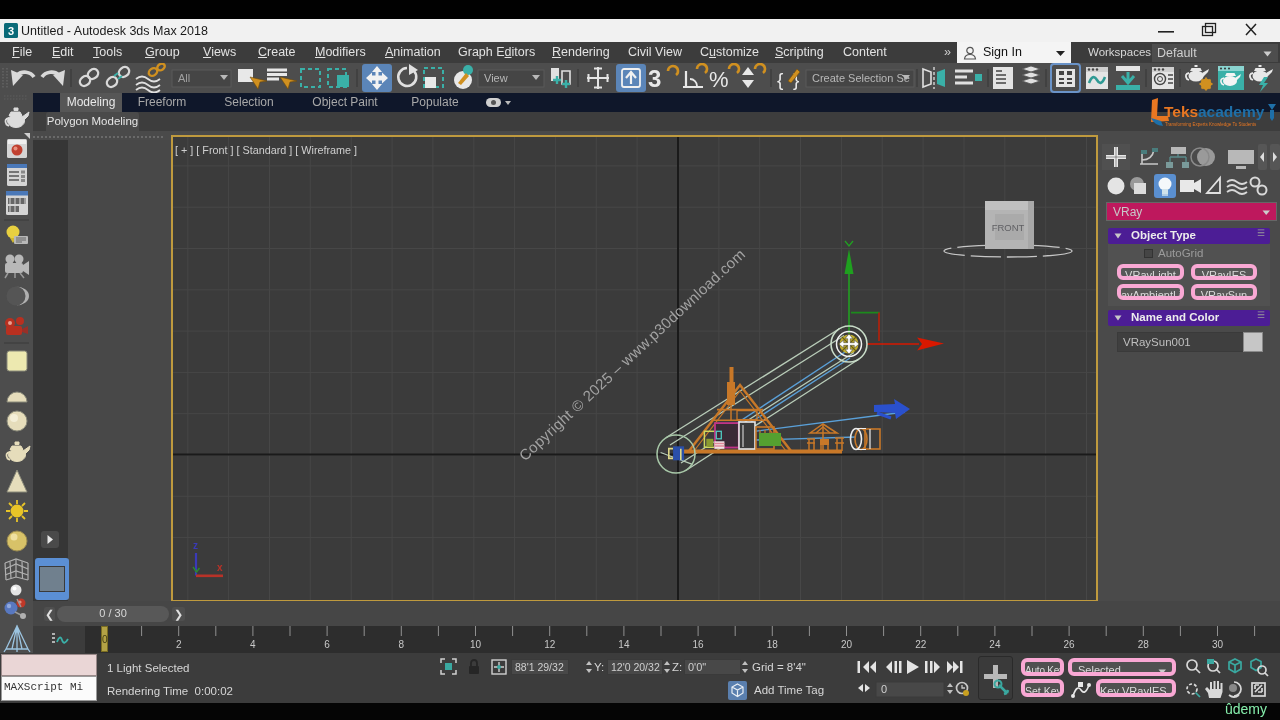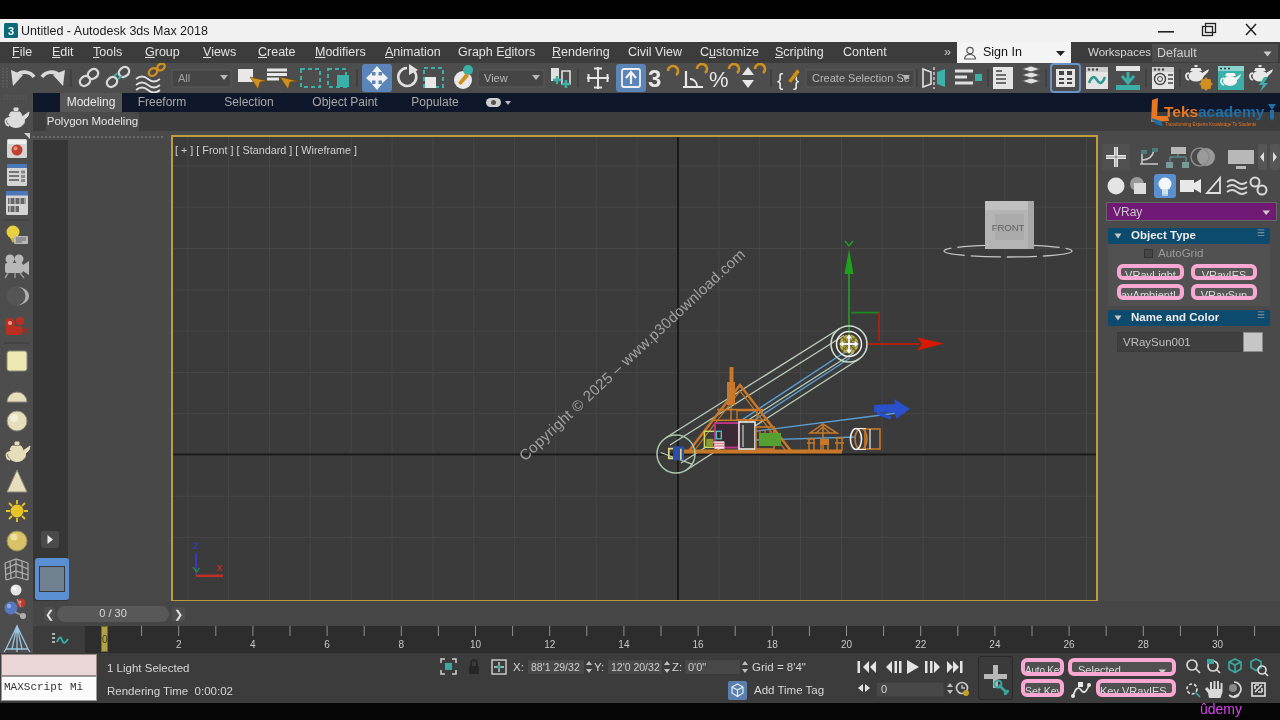--- a/index.html
+++ b/index.html
@@ -19,21 +19,21 @@
 #sexp2{left:68px;top:140px;width:103px;height:461px;background:#484848}
 #viewport{left:171px;top:135px;width:927px;height:467px;background:#3b3b3b;border:2px solid #bf9a3e}
 #cmdpanel{left:1100px;top:140px;width:180px;height:474px;background:#4a4a4a}
 #botstrip{left:33px;top:601px;width:1247px;height:25px;background:#464646}
 #timeline{left:85px;top:626px;width:1195px;height:27px;background:#2d2d2d}
 #tlleft{left:33px;top:626px;width:52px;height:27px;background:#3c3c3c}
 #statusbar{left:0;top:653px;width:1280px;height:50px;background:#3c3c3c}
 #botblack{left:0;top:703px;width:1280px;height:17px;background:#050505}
 .btn{position:absolute;background:#585858;border:4px solid #f9a8d4;border-radius:6px;color:#dcdcdc;font-size:11px;text-align:center;overflow:hidden;white-space:nowrap}
 .fld{position:absolute;background:#484848;border:1px solid #3a3a3a;color:#cfcfcf;font-size:11px;white-space:nowrap}
-.rollhdr{position:absolute;left:8px;width:162px;height:16px;background:#0c4a6e;border-radius:2px;color:#ececec;font-size:11.5px;font-weight:bold}
+.rollhdr{position:absolute;left:8px;width:162px;height:16px;background:#4c1d95;border-radius:2px;color:#ececec;font-size:11.5px;font-weight:bold}
 </style></head>
 <body>
 <div class="abs" id="topblack"></div>
 <div class="abs" id="titlebar">
   <svg class="abs" style="left:4px;top:4px" width="14" height="15" viewBox="0 0 14 15">
       <rect x="0" y="0" width="14" height="15" rx="1.5" fill="#0a6a78"></rect>
       <text x="7" y="12" font-size="11" font-weight="bold" fill="#fff" text-anchor="middle" font-family="Liberation Sans">3</text>
     </svg>
   <span class="abs" style="left:21px;top:5px;font-size:12.5px">Untitled - Autodesk 3ds Max 2018</span>
   <svg class="abs" style="left:1150px;top:0" width="130" height="23" viewBox="0 0 130 23">
@@ -446,21 +446,21 @@
     <circle cx="65" cy="10" r="6.5" fill="#f4f8fa"></circle>
       <rect x="62" y="15" width="6" height="5" fill="#cfe2ea"></rect>
       <path d="M62 21h6" stroke="#cfe2ea" stroke-width="1.5"></path>
     <rect x="80" y="6" width="14" height="12" fill="#e8e8e8"></rect>
       <path d="M94 9 L101 5 L101 19 L94 15 Z" fill="#e8e8e8"></path>
     <path d="M107 19 L120 19 L120 4 Z" fill="none" stroke="#e0e0e0" stroke-width="1.8"></path>
     <path d="M127 8 q5 -4 10 0 t10 0 M127 13 q5 -4 10 0 t10 0 M127 18 q5 -4 10 0 t10 0" stroke="#d8d8d8" stroke-width="1.7" fill="none"></path>
     <circle cx="155" cy="8" r="4.5" fill="none" stroke="#d8d8d8" stroke-width="2"></circle>
     <circle cx="162" cy="16" r="4.5" fill="none" stroke="#d8d8d8" stroke-width="2"></circle>
   </svg>
-  <div class="fld" style="left:6px;top:62px;width:171px;height:19px;background:#701a75;border-color:#666">
+  <div class="fld" style="left:6px;top:62px;width:171px;height:19px;background:#be185d;border-color:#666">
     <span style="position:absolute;left:6px;top:2px;font-size:12px;color:#c8c8c8">VRay</span>
     <svg class="abs" style="right:5px;top:7px" width="9" height="6">
         <path d="M0.5 0.5 L8 0.5 L4.2 5 Z" fill="#ccc"></path>
       </svg>
   </div>
   <div class="rollhdr" style="top:88px">
     <svg class="abs" style="left:6px;top:5px" width="8" height="6">
         <path d="M0.5 0.5 L7.5 0.5 L4 5.5 Z" fill="#c8c8c8"></path>
       </svg>
     <span style="position:absolute;left:23px;top:1px">Object Type</span>
@@ -539,21 +539,21 @@
   <svg class="abs" style="left:440px;top:5px" width="70" height="18" viewBox="0 0 70 18">
     <path d="M1 5V1H5 M12 1h4v4 M16 12v4h-4 M5 16H1v-4" stroke="#d0d0d0" stroke-width="1.5" fill="none"></path>
     <rect x="5" y="5" width="7" height="7" fill="#3aa8a0"></rect>
     <rect x="29" y="8" width="10" height="8" rx="1" fill="#262626"></rect>
     <path d="M31 8 V5 a3 3 0 0 1 6 0 V8" stroke="#262626" stroke-width="1.8" fill="none"></path>
     <rect x="52" y="2" width="14" height="14" fill="none" stroke="#d0d0d0" stroke-width="1.4"></rect>
     <path d="M59 4v10M54 9h10" stroke="#d0d0d0" stroke-width="1.4"></path>
       <circle cx="59" cy="9" r="2" fill="#3aa8a0"></circle>
   </svg>
   <span class="abs txt" style="left:513px;top:8px;font-size:11.5px">X:</span>
-  <div class="fld" style="left:527px;top:6px;width:58px;height:16px;line-height:15px;padding-left:3px;font-size:10.5px">88'1 29/32</div>
+  <div class="fld" style="left:511px;top:6px;width:58px;height:16px;line-height:15px;padding-left:3px;font-size:10.5px">88'1 29/32</div>
   <svg class="abs" style="left:585px;top:7px" width="8" height="14">
       <path d="M1 5 L4 1 L7 5 Z M1 9 L4 13 L7 9 Z" fill="#c0c0c0"></path>
     </svg>
   <span class="abs txt" style="left:594px;top:8px;font-size:11.5px">Y:</span>
   <div class="fld" style="left:607px;top:6px;width:56px;height:16px;line-height:15px;padding-left:3px;font-size:10.5px">12'0 20/32</div>
   <svg class="abs" style="left:663px;top:7px" width="8" height="14">
       <path d="M1 5 L4 1 L7 5 Z M1 9 L4 13 L7 9 Z" fill="#c0c0c0"></path>
     </svg>
   <span class="abs txt" style="left:672px;top:8px;font-size:11.5px">Z:</span>
   <div class="fld" style="left:684px;top:6px;width:57px;height:16px;line-height:15px;padding-left:3px">0'0"</div>
@@ -620,14 +620,14 @@
         <path d="M11.5 35.5 L16 40" stroke="#3aa8a0"></path>
       <path d="M25 41 l-1 -5 -3 -4 2 -2 3 3 v-8 h2 v7 h1.5 v-8 h2 v8 h1.5 v-8 h2 v8 h1.5 v-6 h2 v9 l-2 6 Z" fill="#d8d8d8" stroke="none"></path>
       <path d="M45 38 q5 4 10 0 M50 25 a7 7 0 0 1 0 14" stroke="#d8d8d8"></path>
         <circle cx="49" cy="31" r="4" fill="#888" stroke="none"></circle>
       <rect x="68" y="26" width="13" height="13"></rect>
         <path d="M71 35 l7 -7 M71 28 v4 M71 28 h4 M78 35 h-4 M78 35 v-4"></path>
     </g>
   </svg>
 </div>
 <div class="abs" id="botblack">
-    <span class="abs" style="left:1200px;top:-2px;color:#d946ef;font-size:14px">ûdemy</span>
+    <span class="abs" style="left:1225px;top:-2px;color:#86efac;font-size:14px">ûdemy</span>
   </div>
 
 </body></html>

